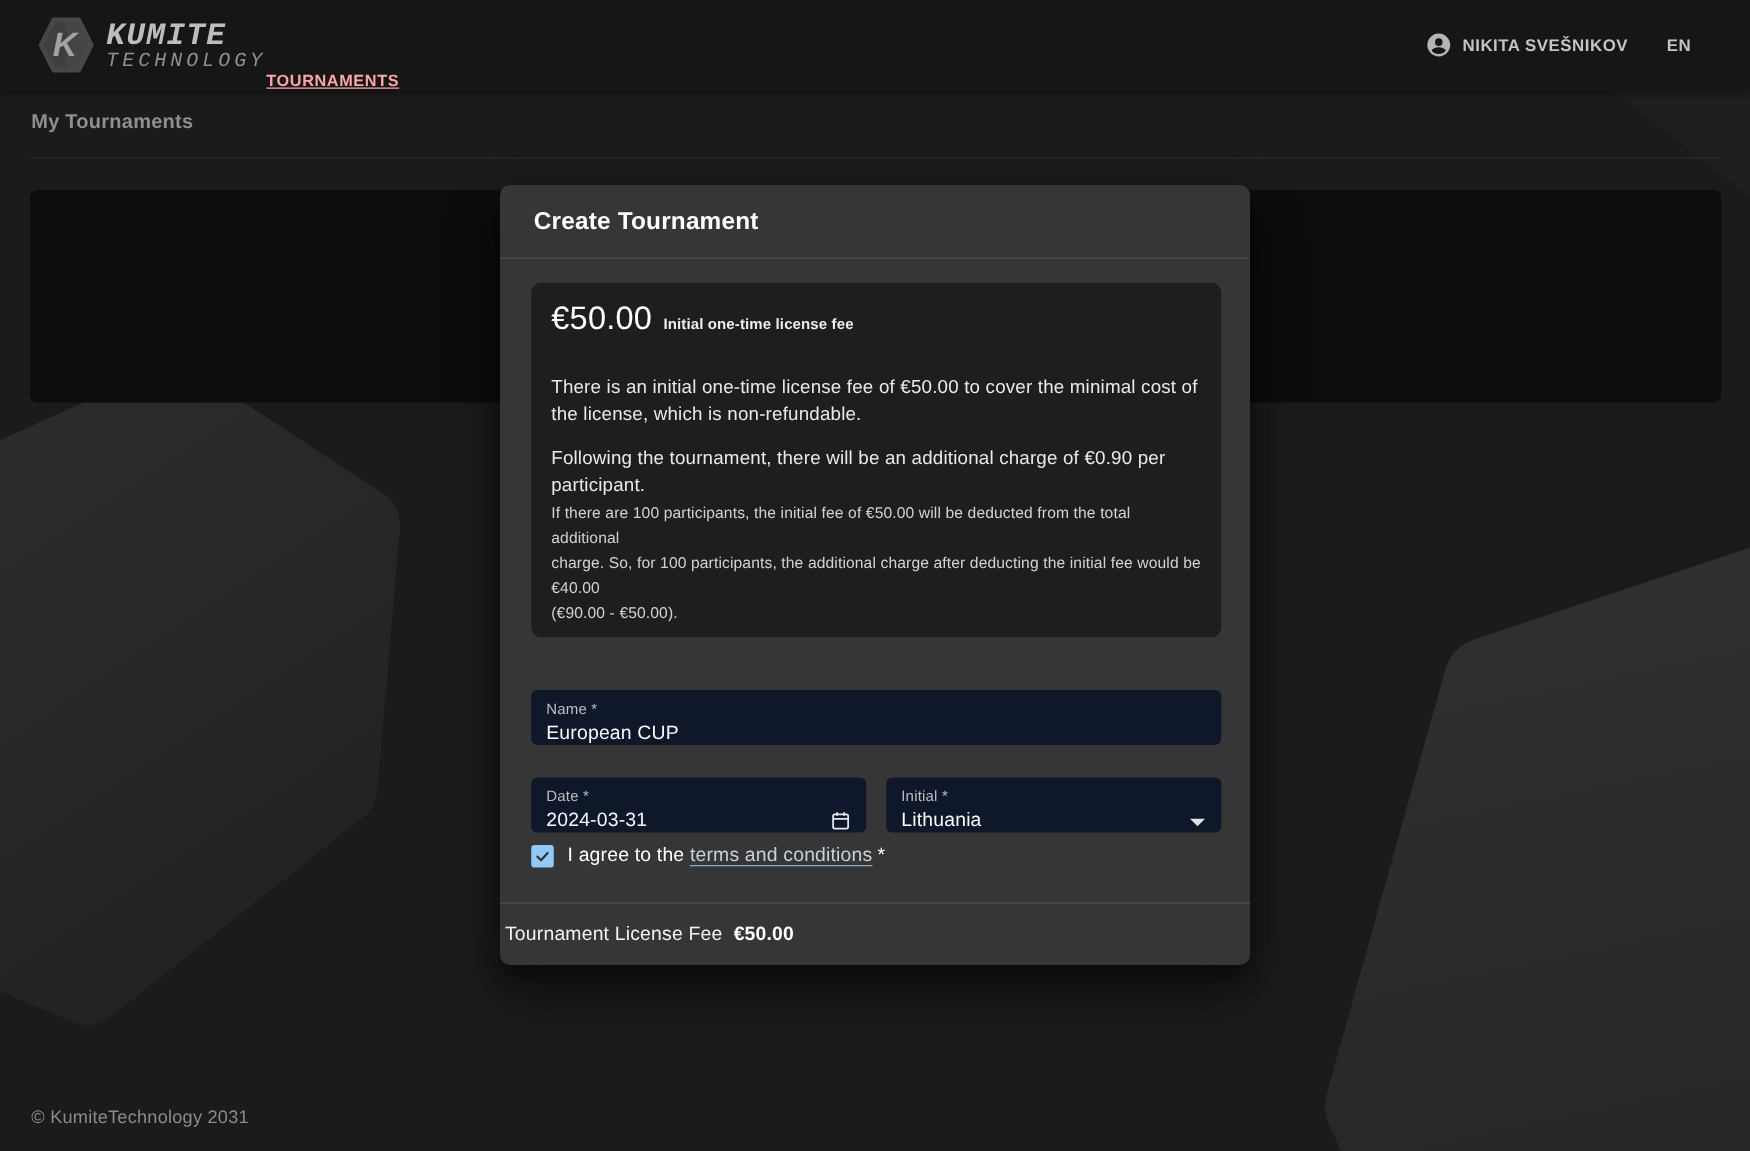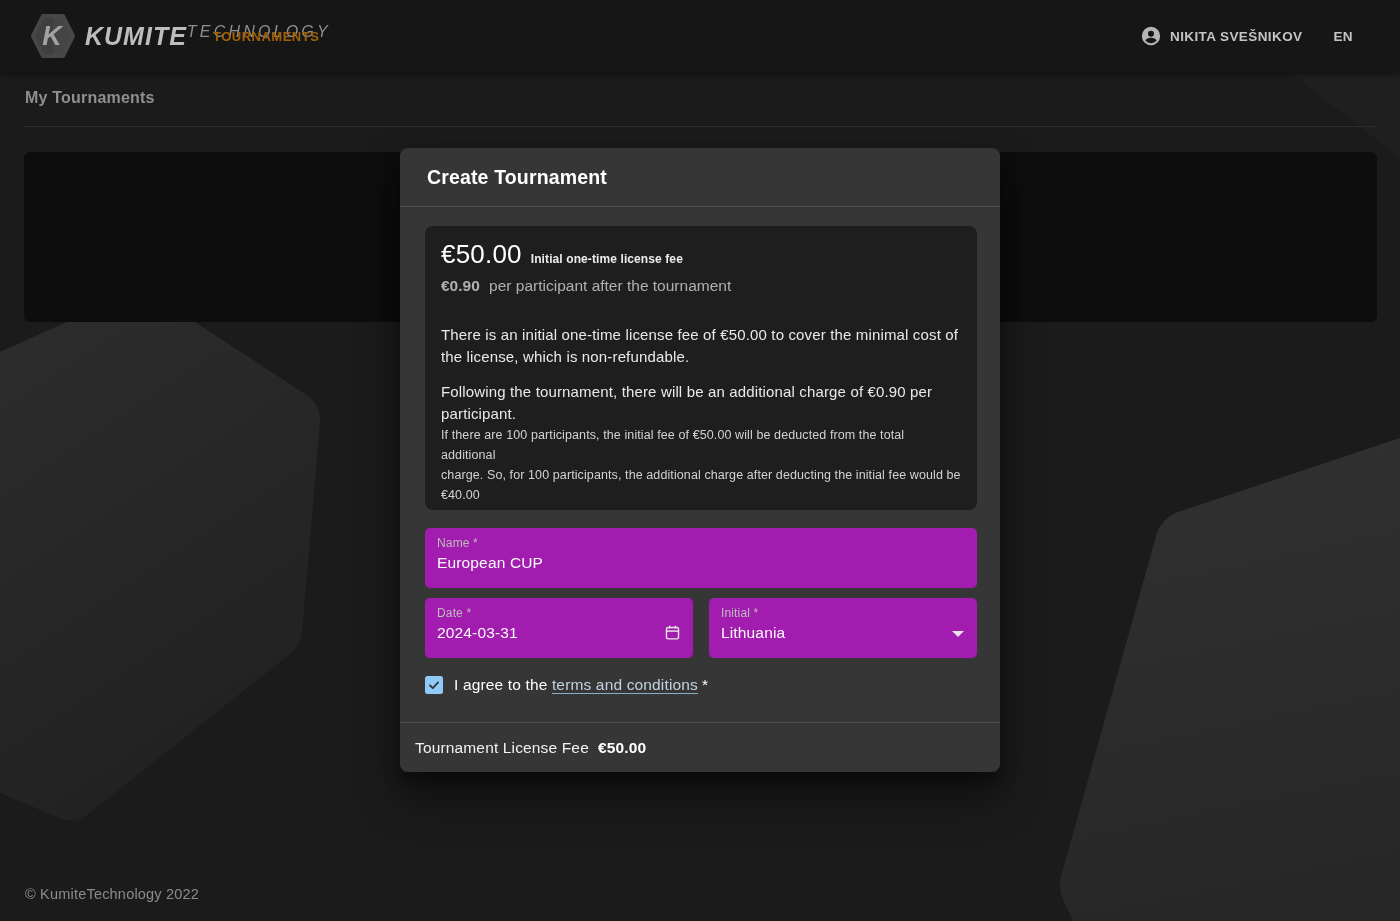--- a/index.html
+++ b/index.html
@@ -17,26 +17,26 @@
     position:absolute; top:0; left:0; width:1400px; height:72px;
     background:#161616; z-index:3;
     box-shadow:0 2px 6px rgba(0,0,0,.45);
   }
   .brand { position:absolute; left:30px; top:13px; display:flex; align-items:center; gap:9px; }
   .brand-hex { width:46px; height:46px; position:relative; flex:0 0 auto; }
   .brand-hex .mono {
     position:absolute; inset:0; display:flex; align-items:center; justify-content:center;
     font-style:italic; font-weight:800; font-size:27px; color:#a2a2a2; transform:translateX(-1px);
   }
-  .brand-text { display:flex; flex-direction:row; justify-content:flex-start; }
+  .brand-text { display:flex; flex-direction:column; justify-content:flex-start;font-family:Liberation Mono, monospace; }
   .brand-line1 { font-size:25px; line-height:25px; font-weight:800; font-style:italic; color:#bdbdbd; letter-spacing:1px; }
   .brand-line2 { font-size:16px; line-height:16px; font-style:italic; color:#8f8f8f; letter-spacing:3.2px; }
   .nav-link {
-    position:absolute; left:213px; top:0; height:72px; display:flex; align-items:center;
-    font-size:13px; font-weight:600; letter-spacing:.5px; color:#a16207; cursor:pointer;
+    position:absolute; left:213px; top:0; height:72px; display:flex; align-items:flex-end;
+    font-size:13px; font-weight:600; letter-spacing:.5px; color:#fca5a5; cursor:pointer;text-decoration:underline;
   }
   .nav-right { position:absolute; right:47px; top:0; height:72px; display:flex; align-items:center; gap:31px; }
   .user-chip { display:flex; align-items:center; gap:8px; cursor:pointer; }
   .user-chip svg { width:22px; height:22px; display:block; }
   .user-name { font-size:13.5px; font-weight:600; letter-spacing:.4px; color:#c4c4c4; }
   .lang { font-size:13.5px; font-weight:600; letter-spacing:.4px; color:#c4c4c4; cursor:pointer; }
   
   .page-title { position:absolute; left:25px; top:89px; font-size:16px; color:#8f8f8f; letter-spacing:.2px; z-index:2; }
   .title-divider { position:absolute; left:24px; top:126px; width:1352px; height:1px; background:#2c2c2c; z-index:2; }
   .empty-card {
@@ -62,21 +62,21 @@
   .fee-caption { font-size:12px; font-weight:700; color:#ededed; letter-spacing:.1px; }
   .fee-line2 { margin-top:7px; font-size:15.5px; color:#b0b0b0; }
   .fee-line2 .bold { font-weight:700; }
   .fee-line2 .rest { margin-left:5px; }
   .fee-para { white-space:pre-line; font-size:15px; line-height:22px; color:#e9e9e9; letter-spacing:.15px; }
   .fee-para.p1 { margin-top:29px; }
   .fee-para.p2 { margin-top:13px; }
   .fee-para.small { font-size:12.5px; line-height:20px; color:#d2d2d2; letter-spacing:.1px; }
   
   .field {
-    position:absolute; height:60px; background:#a21caf; border-radius:5px; cursor:text;
+    position:absolute; height:44px; background:#0f172a; border-radius:5px; cursor:text;margin-top:24px;
   }
   .field-label { position:absolute; top:8px; left:12px; font-size:12px; color:#bdbdbd; letter-spacing:.15px; }
   .field-value { position:absolute; top:26px; left:12px; font-size:15.5px; color:#fafafa; letter-spacing:.15px; }
   .field-name { left:25px; top:380px; width:552px; }
   .field-date { left:25px; top:450px; width:268px; cursor:pointer; }
   .field-country { left:309px; top:450px; width:268px; cursor:pointer; }
   .cal-icon { position:absolute; right:12px; top:26px; width:17px; height:17px; }
   .caret-down {
     position:absolute; right:13px; top:33px; width:0; height:0;
     border-left:6px solid transparent; border-right:6px solid transparent; border-top:6px solid #e3e3e3;
@@ -88,21 +88,21 @@
     display:flex; align-items:center; justify-content:center; cursor:pointer; flex:0 0 auto;
   }
   .checkbox svg { width:14px; height:14px; display:block; }
   .agree-label { font-size:15.5px; color:#ffffff; letter-spacing:.15px; }
   .agree-link { color:#c2d2de; text-decoration:underline; text-decoration-color:#87aec9; text-underline-offset:3px; cursor:pointer; }
   .agree-star { margin-left:4px; color:#ffffff; }
   
   .modal-footer {
     position:absolute; left:0; top:574px; width:100%; height:50px;
     border-top:1px solid rgba(255,255,255,.12);
-    display:flex; align-items:center; justify-content:space-between; padding:0 14px;
+    display:flex; align-items:center; justify-content:space-between; padding:0 3px;
   }
   .footer-fee { display:flex; align-items:baseline; gap:9px; padding-left:1px; }
   .footer-fee-label { font-size:15.5px; color:#f2f2f2; letter-spacing:.15px; }
   .footer-fee-value { font-size:15.5px; font-weight:700; color:#ffffff; letter-spacing:.15px; }
   .pay-btn {
     height:34px; padding:0 16px; border:none; border-radius:6px;
     background:#90caf9; color:#0d1318; font-family:"Liberation Sans", sans-serif;
     font-size:13.5px; font-weight:700; letter-spacing:.46px; cursor:pointer;
   }
 </style>
@@ -153,35 +153,31 @@
     </div>
     <span class="lang">EN</span>
   </div>
 </header>
 
 <h1 class="page-title">My Tournaments</h1>
 <div class="title-divider"></div>
 <section class="empty-card">
   <p class="empty-text">All your created tournaments will be shown on this page.</p>
 </section>
-<footer class="copyright">© KumiteTechnology 2022</footer>
+<footer class="copyright">© KumiteTechnology 2031</footer>
 
 <div class="modal">
   <div class="modal-header">
     <span class="modal-title">Create Tournament</span>
   </div>
 
   <div class="fee-box">
     <div class="fee-line1">
       <span class="fee-amount">€50.00</span>
       <span class="fee-caption">Initial one-time license fee</span>
-    </div>
-    <div class="fee-line2">
-      <span class="bold">€0.90</span>
-      <span class="rest">per participant after the tournament</span>
     </div>
     <p class="fee-para p1">There is an initial one-time license fee of €50.00 to cover the minimal cost of
 the license, which is non-refundable.</p>
     <p class="fee-para p2">Following the tournament, there will be an additional charge of €0.90 per
 participant.</p>
     <p class="fee-para small">If there are 100 participants, the initial fee of €50.00 will be deducted from the total additional
 charge. So, for 100 participants, the additional charge after deducting the initial fee would be €40.00
 (€90.00 - €50.00).</p>
   </div>
 

